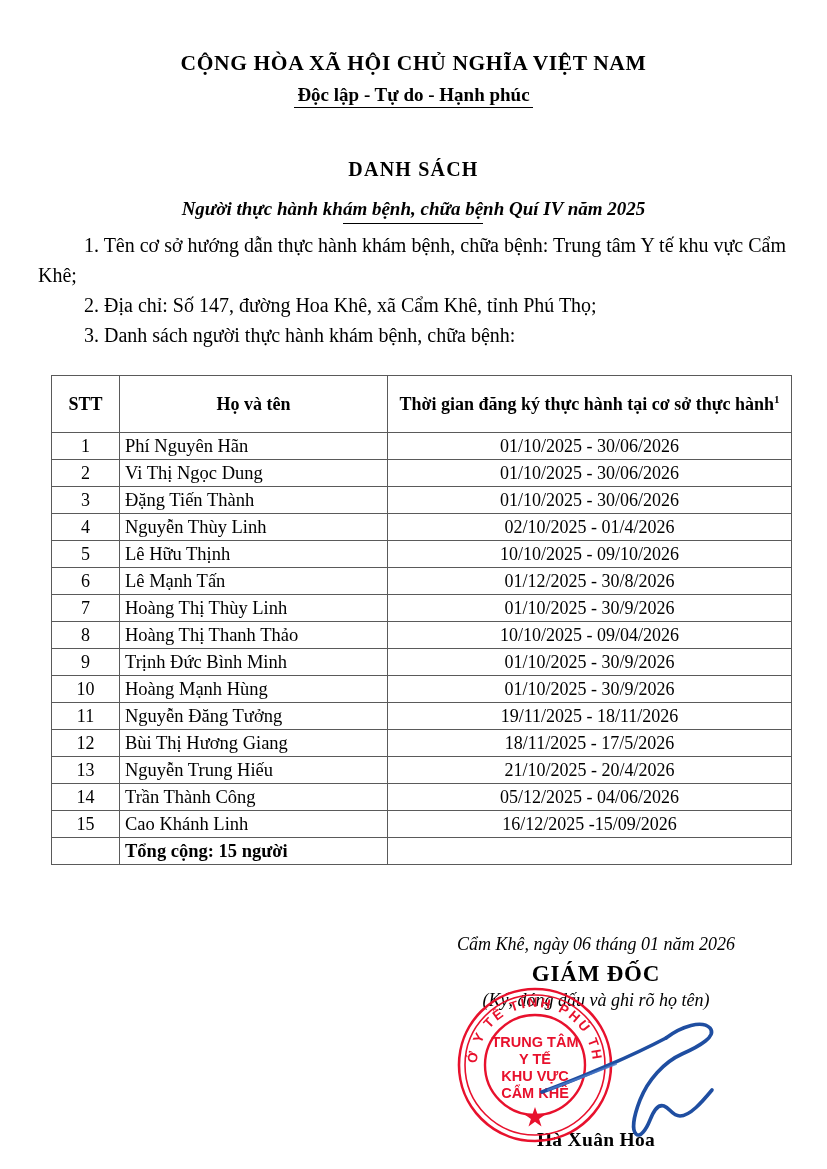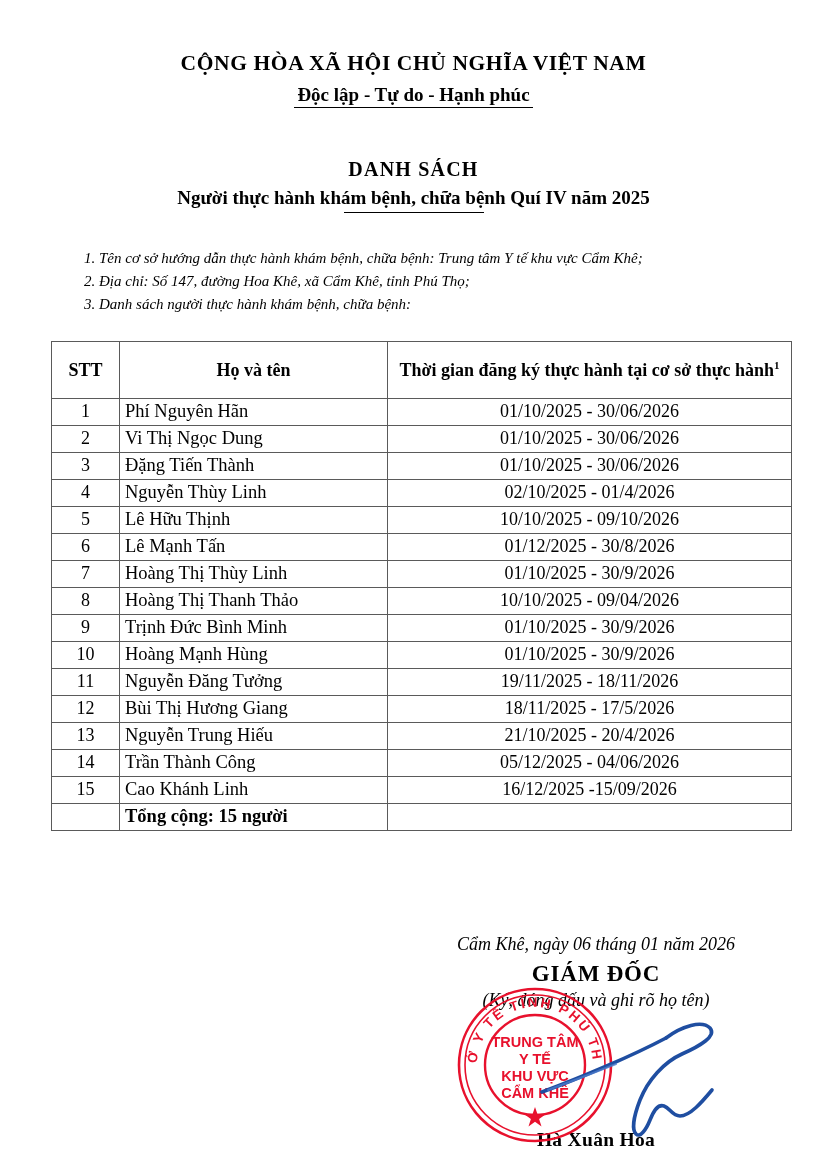--- a/index.html
+++ b/index.html
@@ -52,46 +52,46 @@
     text-align: center;
     margin-top: 48px;
   }
   .doc-title {
     font-size: 20px;
     font-weight: bold;
     letter-spacing: 1.2px;
     line-height: 1.3;
   }
   .doc-subtitle-wrap {
-    margin-top: 4px;
+    margin-top: 15px;
     position: relative;
     display: inline-block;
+    font-style: italic;
   }
   .doc-subtitle {
     font-size: 19px;
     font-weight: bold;
     line-height: 1.3;
     white-space: nowrap;
   }
   .subtitle-rule {
     position: absolute;
     left: 50%;
     transform: translateX(-50%);
     bottom: -3px;
     width: 140px;
     height: 1.4px;
     background: #000;
   }
 
   
   .body-block {
-    margin: 38px 38px 0 38px;
-    font-size: 15px;
+    margin: 10px 38px 0 38px;
+    font-size: 20px;
     line-height: 1.46;
-    font-style: italic;
   }
   .para {
     text-indent: 46px;
     text-align: left;
     margin: 0 0 1px 0;
   }
 
   
   .table-wrap {
     margin: 18px 8px 0 0;

